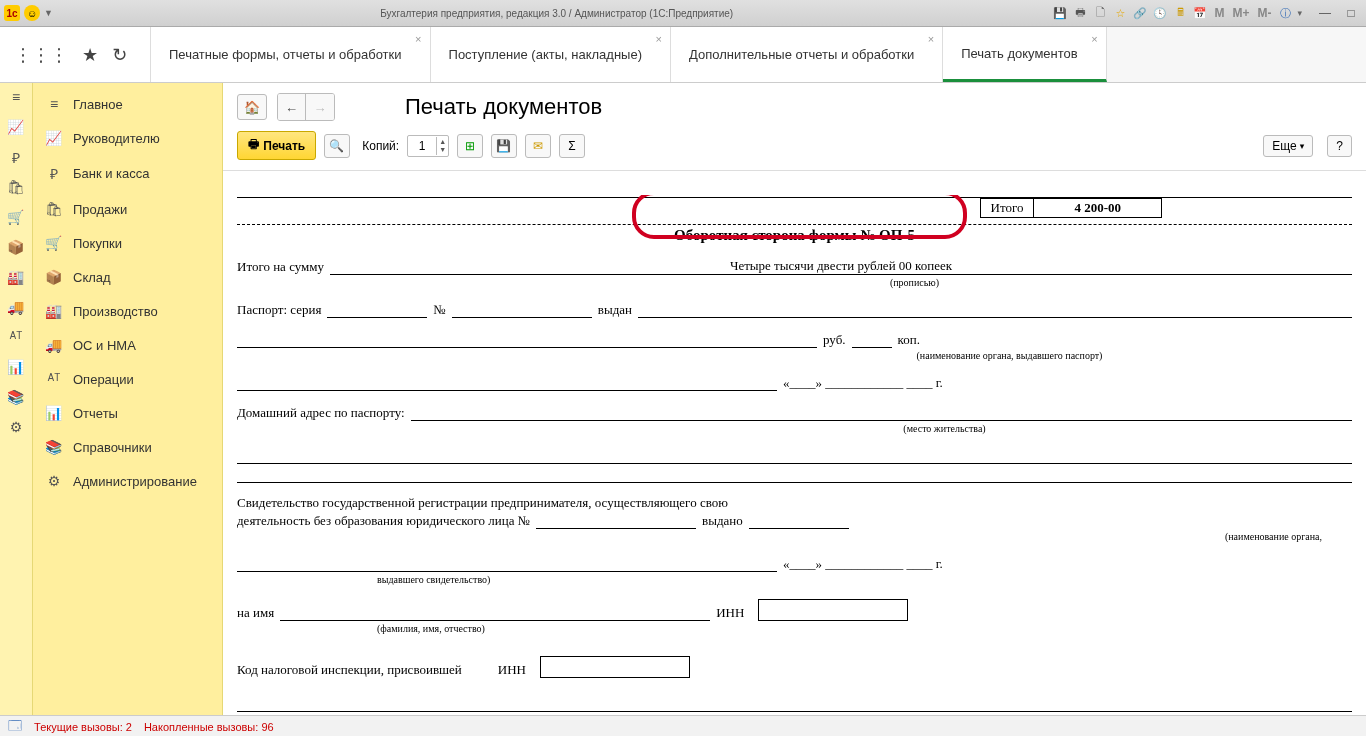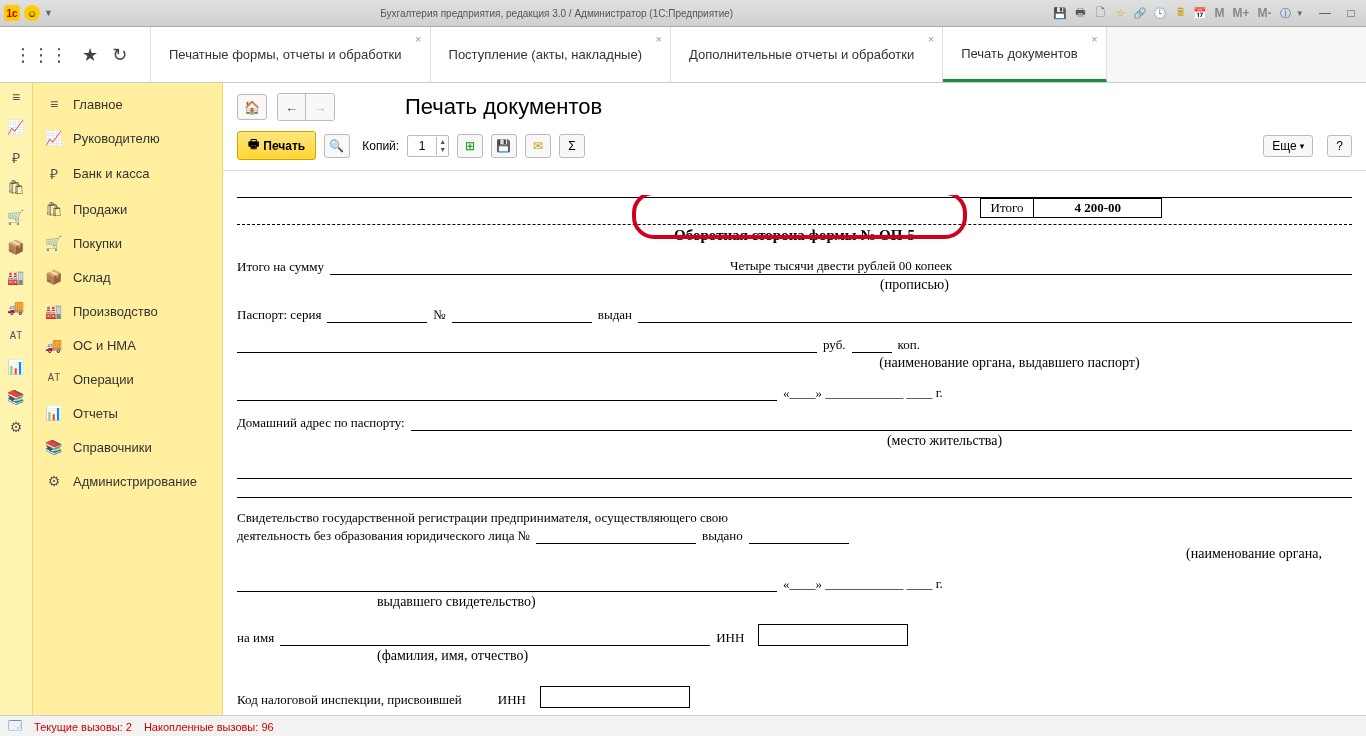--- a/index.html
+++ b/index.html
@@ -60,21 +60,21 @@
 .itogo-row { display: flex; justify-content: flex-end; padding-right: 190px; }
 .itogo-box { display: flex; }
 .itogo-box .lbl { border: 1px solid #000; border-right:none; padding: 1px 10px; }
 .itogo-box .val { border: 1px solid #000; padding: 1px 40px; font-weight: bold; }
 .form-title { text-align: center; font-weight: bold; font-size: 15px; }
 .highlight { position: absolute; border: 4px solid #d00020; border-radius: 22px; pointer-events: none; }
 .form-row { display: flex; align-items: flex-end; margin-top: 14px; gap: 6px; }
 .form-row .lab { white-space: nowrap; }
 .uline { border-bottom: 1px solid #000; flex: 1; min-height: 16px; text-align: center; }
 .uline.wide { min-width: 460px; }
-.sub { font-size: 14px; text-align: center; color: #000; }
+.sub { font-size: 10px; text-align: center; color: #000; }
 .mt4 { margin-top: 2px; }
 .sep { border-top: 1px solid #000; margin-top: 18px; }
 .inn-box { display:inline-block; border: 1.5px solid #000; width: 150px; height: 22px; vertical-align: bottom; margin-left:8px;}
 .quotes { white-space:nowrap;}
 .hscroll { height:14px;background:#eee;border:1px solid #ccc;border-radius:3px;margin-top:8px;position:relative;}
 .hscroll .thumb{position:absolute;left:2%;width:78%;top:1px;bottom:1px;background:#ccc;border-radius:3px;}
 
 
 .statusbar { height: 22px; background: #f2f2f2; border-top: 1px solid #ccc; display: flex; align-items: center; padding: 0 8px; gap: 12px; font-size: 11px; }
 .statusbar .si { color:#3a6fb7;font-size:13px;}

